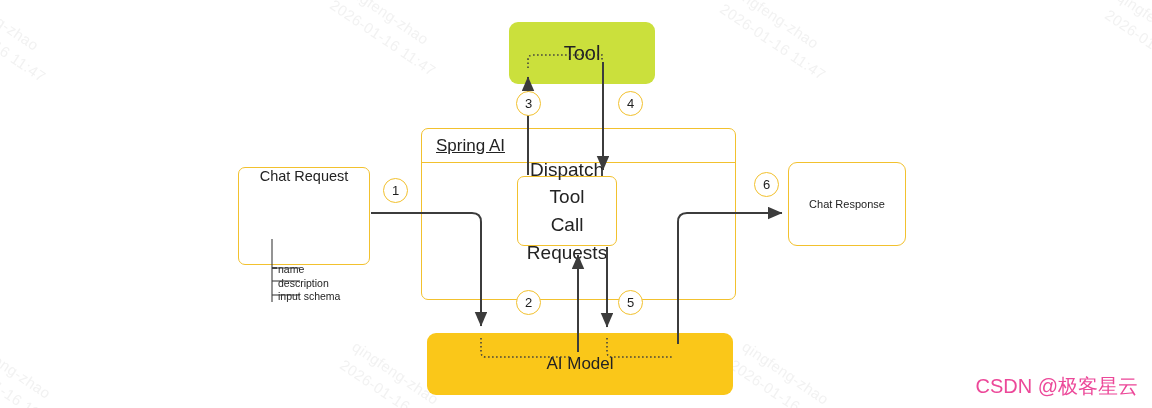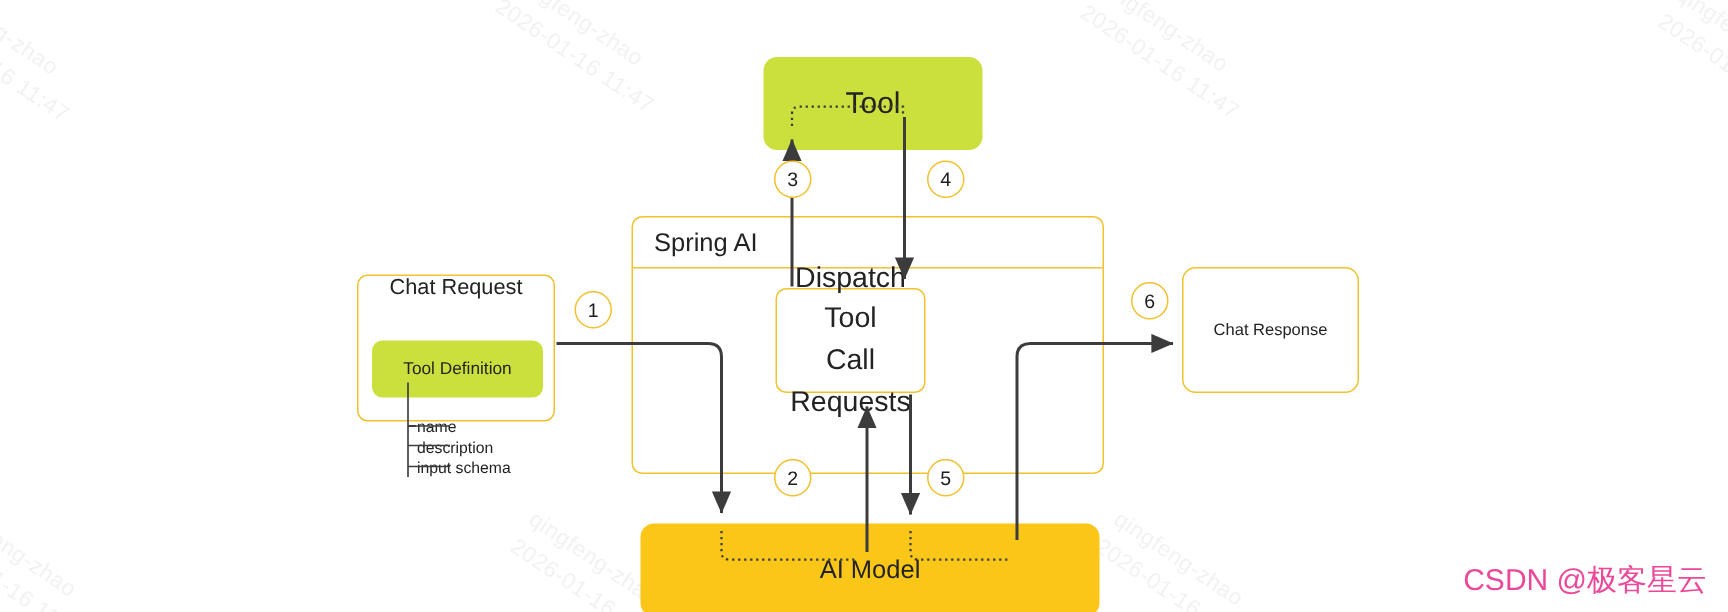--- a/index.html
+++ b/index.html
@@ -48,21 +48,20 @@
     font-family: "Liberation Sans", "DejaVu Sans", sans-serif;
     white-space: nowrap;
     z-index: 2;
   }
 
   
   #diagram {
     position: absolute;
     inset: 0;
     z-index: 3;
-    margin-top: 16px;
   }
 
   .node {
     position: absolute;
     box-sizing: border-box;
     display: flex;
     align-items: center;
     justify-content: center;
     text-align: center;
     color: #232323;
@@ -89,20 +88,21 @@
     left: 509px; top: 22px;
     width: 146px; height: 62px;
     font-size: 20px;
   }
   
   #node-springai {
     left: 421px; top: 128px;
     width: 315px; height: 172px;
     display: block;
     border-radius: 7px;
+    text-decoration: underline;
   }
   #springai-header {
     height: 34px;
     border-bottom: 1.2px solid #f2c12e;
     display: flex;
     align-items: center;
     padding-left: 14px;
     font-size: 17px;
     color: #232323;
     box-sizing: border-box;
@@ -240,23 +240,20 @@
 
     <div class="node node-outline" id="node-dispatch">
       <span>
         <span>Dispatch Tool</span><br>
         <span>Call Requests</span>
       </span>
     </div>
 
     <div class="node node-outline" id="node-chatrequest">
       <div id="chatrequest-title">Chat Request</div>
-      <div class="node-green" id="node-tooldef">
-        <span>Tool Definition</span>
-      </div>
     </div>
 
     <div id="attr-list">
       <div>name</div>
       <div>description</div>
       <div>input schema</div>
     </div>
 
     <div class="node node-orange" id="node-aimodel" style="left:427px; top:333px; width:306px; height:62px; font-size:17px;">
       <span>AI Model</span>

